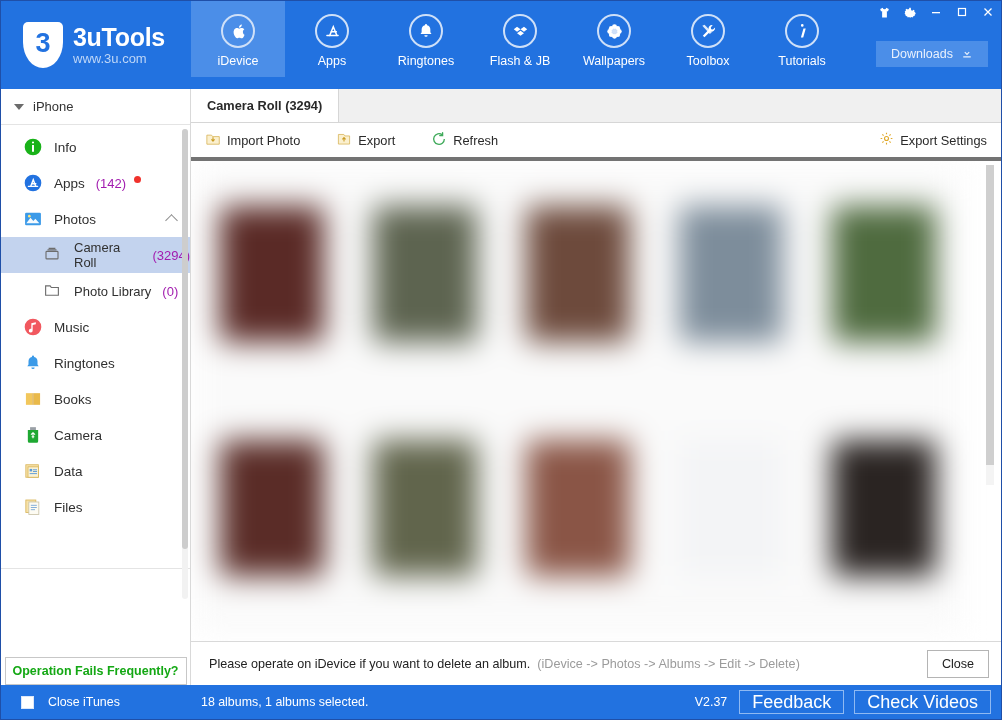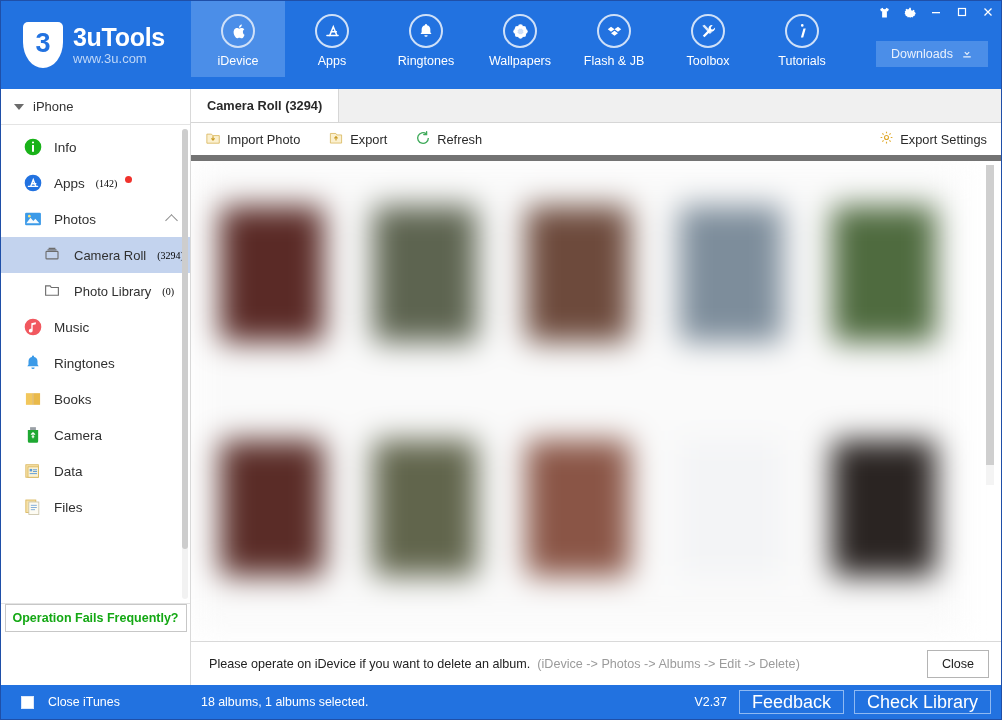--- a/index.html
+++ b/index.html
@@ -106,37 +106,37 @@
   }
   .sb-list { flex: 1; overflow: hidden; padding-top: 4px; }
   .sb-item {
     height: 36px; display: flex; align-items: center;
     gap: 11px; padding-left: 22px;
     font-size: 13.5px; color: #303030;
     cursor: pointer; position: relative;
   }
   .sb-item.sub { padding-left: 42px; font-size: 13px; }
   .sb-item.selected { background: #c3d3ee; }
-  .sb-count { color: #000000; font-size: 10px; font-family: Liberation Serif, serif; }
+  .sb-count { color: #a21caf; font-size: 13px; }
   .sb-badge {
     width: 7px; height: 7px; border-radius: 50%;
     background: #f0322c; margin-left: -3px; margin-top: -8px;
   }
   .chev-up {
     position: absolute; right: 14px;
     width: 9px; height: 9px;
     border-top: 1.6px solid #8c8c8c;
     border-right: 1.6px solid #8c8c8c;
     transform: rotate(-45deg); margin-top: 3px;
   }
   .ic { width: 20px; height: 20px; flex: 0 0 20px; display:block; }
   .sb-bottom {
     border-top: 1px solid #e4e4e4;
-    height: 82px;
-    display: flex; align-items: flex-start; justify-content: center;
+    height: 117px;
+    display: flex; align-items: flex-end; justify-content: center;
   }
   .fails-btn {
     border: 1px solid #c7c7c7;
     background: #fff;
     color: #14a814; font-weight: bold; font-size: 12.5px;
     padding: 6px 7px; cursor: pointer;
     white-space: nowrap;
   }
   .sb-scroll {
     position: absolute; right: 2px; top: 40px;
@@ -159,22 +159,22 @@
   .ctab {
     height: 34px; background: #fff;
     border-right: 1px solid #d6d6d6;
     display: flex; align-items: center;
     padding: 0 16px; font-size: 12.8px; color: #2a2a2a;
     cursor: pointer;
   }
   .toolbar {
     height: 38px; flex: 0 0 38px;
     display: flex; align-items: center;
-    padding: 0 14px; gap: 28px;
-    border-bottom: 6px solid #737373;
+    padding: 0 14px; gap: 36px;
+    border-bottom: 4px solid #737373;
     background: #fff;
   }
   .tbtn {
     display: flex; align-items: center; gap: 6px;
     font-size: 12.8px; color: #2a2a2a; cursor: pointer;
   }
   .tb-spacer { flex: 1; }
 
   .grid-wrap {
     flex: 1; position: relative; overflow: hidden;
@@ -285,20 +285,29 @@
         <div class="navlabel">Apps</div>
       </div>
 
       <div class="navtab">
         <div class="navcircle">
           <svg width="18" height="18" viewBox="0 0 24 24" fill="#fff">
               <path d="M12 2.5a1.4 1.4 0 0 1 1.4 1.4v.5A5.8 5.8 0 0 1 17.8 10v3.6l1.5 2.4H4.7l1.5-2.4V10a5.8 5.8 0 0 1 4.4-5.6v-.5A1.4 1.4 0 0 1 12 2.5zM9.8 17.5h4.4a2.2 2.2 0 0 1-4.4 0z"></path>
             </svg>
         </div>
         <div class="navlabel">Ringtones</div>
+      </div>
+
+      <div class="navtab">
+        <div class="navcircle">
+          <svg width="19" height="19" viewBox="0 0 24 24" fill="#fff">
+              <path d="M3.5 9.2 7.6 6l4.4 3.2L7.6 12.4zM20.5 9.2 16.4 6 12 9.2l4.4 3.2zM7.6 14.1 12 11l4.4 3.1L12 17.3z"></path>
+            </svg>
+        </div>
+        <div class="navlabel">Flash &amp; JB</div>
       </div>
 
       <div class="navtab">
         <div class="navcircle">
           <svg width="19" height="19" viewBox="0 0 24 24" fill="#fff">
               <circle cx="12" cy="6" r="3.1"></circle>
               <circle cx="12" cy="18" r="3.1"></circle>
               <circle cx="6" cy="12" r="3.1"></circle>
               <circle cx="18" cy="12" r="3.1"></circle>
               <circle cx="7.8" cy="7.8" r="2.9"></circle>
@@ -307,29 +316,20 @@
               <circle cx="7.8" cy="16.2" r="2.9"></circle>
               <circle cx="12" cy="12" r="3.4" fill="#cfe0f8"></circle>
             </svg>
         </div>
         <div class="navlabel">Wallpapers</div>
       </div>
 
       <div class="navtab">
         <div class="navcircle">
           <svg width="19" height="19" viewBox="0 0 24 24" fill="#fff">
-              <path d="M3.5 9.2 7.6 6l4.4 3.2L7.6 12.4zM20.5 9.2 16.4 6 12 9.2l4.4 3.2zM7.6 14.1 12 11l4.4 3.1L12 17.3z"></path>
-            </svg>
-        </div>
-        <div class="navlabel">Flash &amp; JB</div>
-      </div>
-
-      <div class="navtab">
-        <div class="navcircle">
-          <svg width="19" height="19" viewBox="0 0 24 24" fill="#fff">
               <path d="M17.3 3.9a4.6 4.6 0 0 0-5.1 6l-7.4 7.4 2.1 2.1 7.4-7.4a4.6 4.6 0 0 0 6-5.1l-2.7 2.7-2.2-.5-.5-2.2z"></path>
               <path d="M4.2 4.7 7 3.6l9.2 9.2-2.5 2.5z" opacity=".85"></path>
             </svg>
         </div>
         <div class="navlabel">Toolbox</div>
       </div>
 
       <div class="navtab">
         <div class="navcircle">
           <svg width="19" height="19" viewBox="0 0 24 24" fill="#fff">
@@ -624,15 +624,15 @@
 
   <div class="status">
     <div class="st-left">
       <span class="cbox"></span>
       <span>Close iTunes</span>
     </div>
     <div class="st-mid">18 albums, 1 albums selected.</div>
     <div class="st-sp"></div>
     <div class="st-ver">V2.37</div>
     <button class="sbtn">Feedback</button>
-    <button class="sbtn">Check Library</button>
+    <button class="sbtn">Check Videos</button>
   </div>
 </div>
 
 </body></html>

